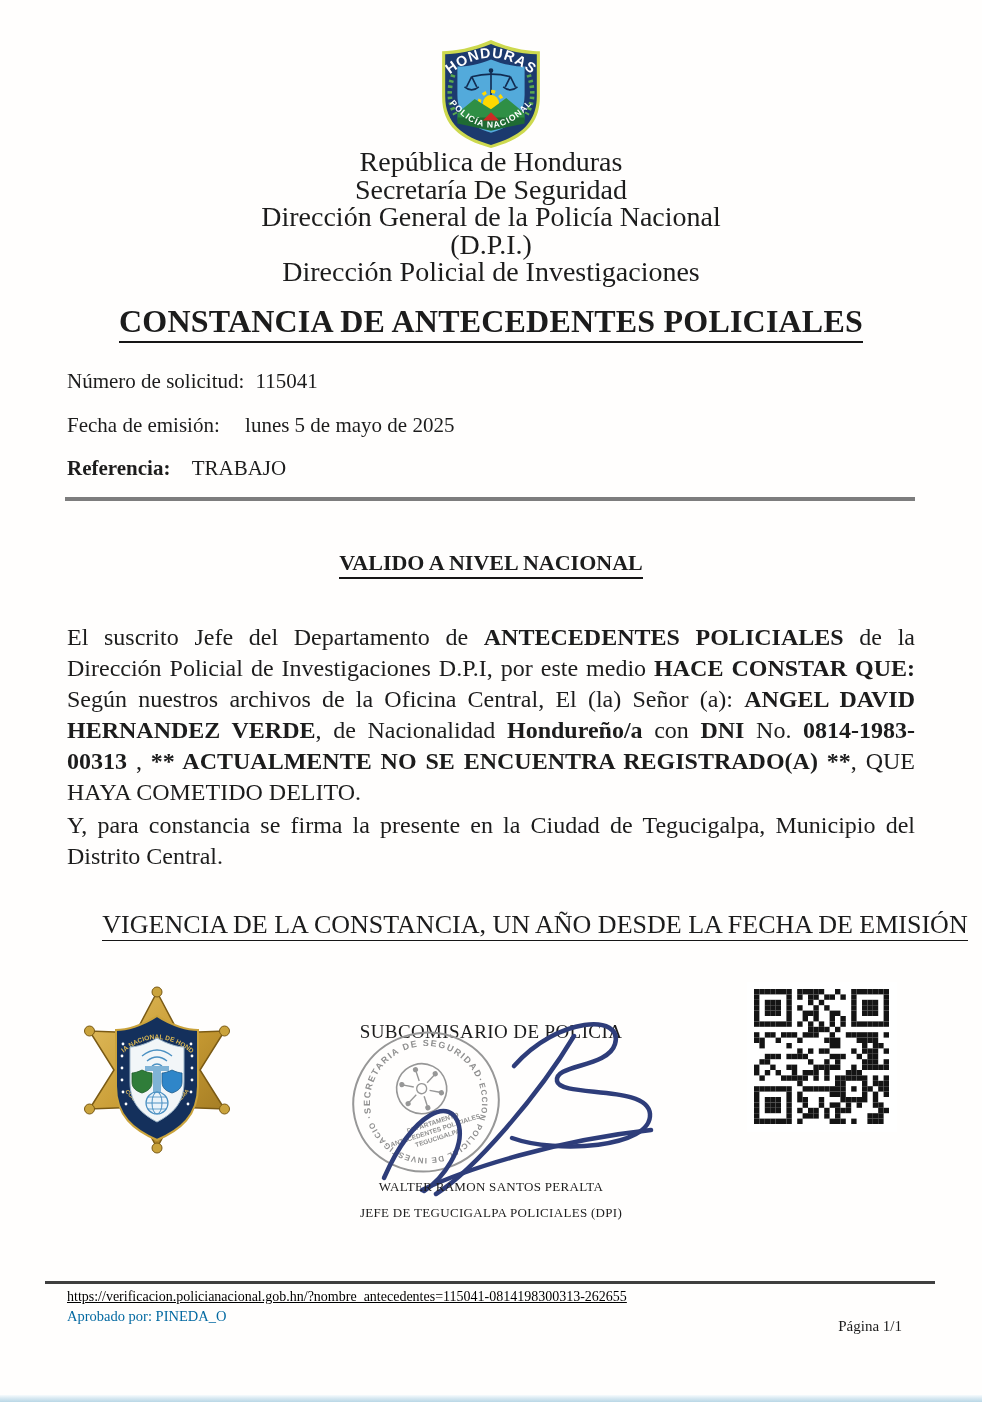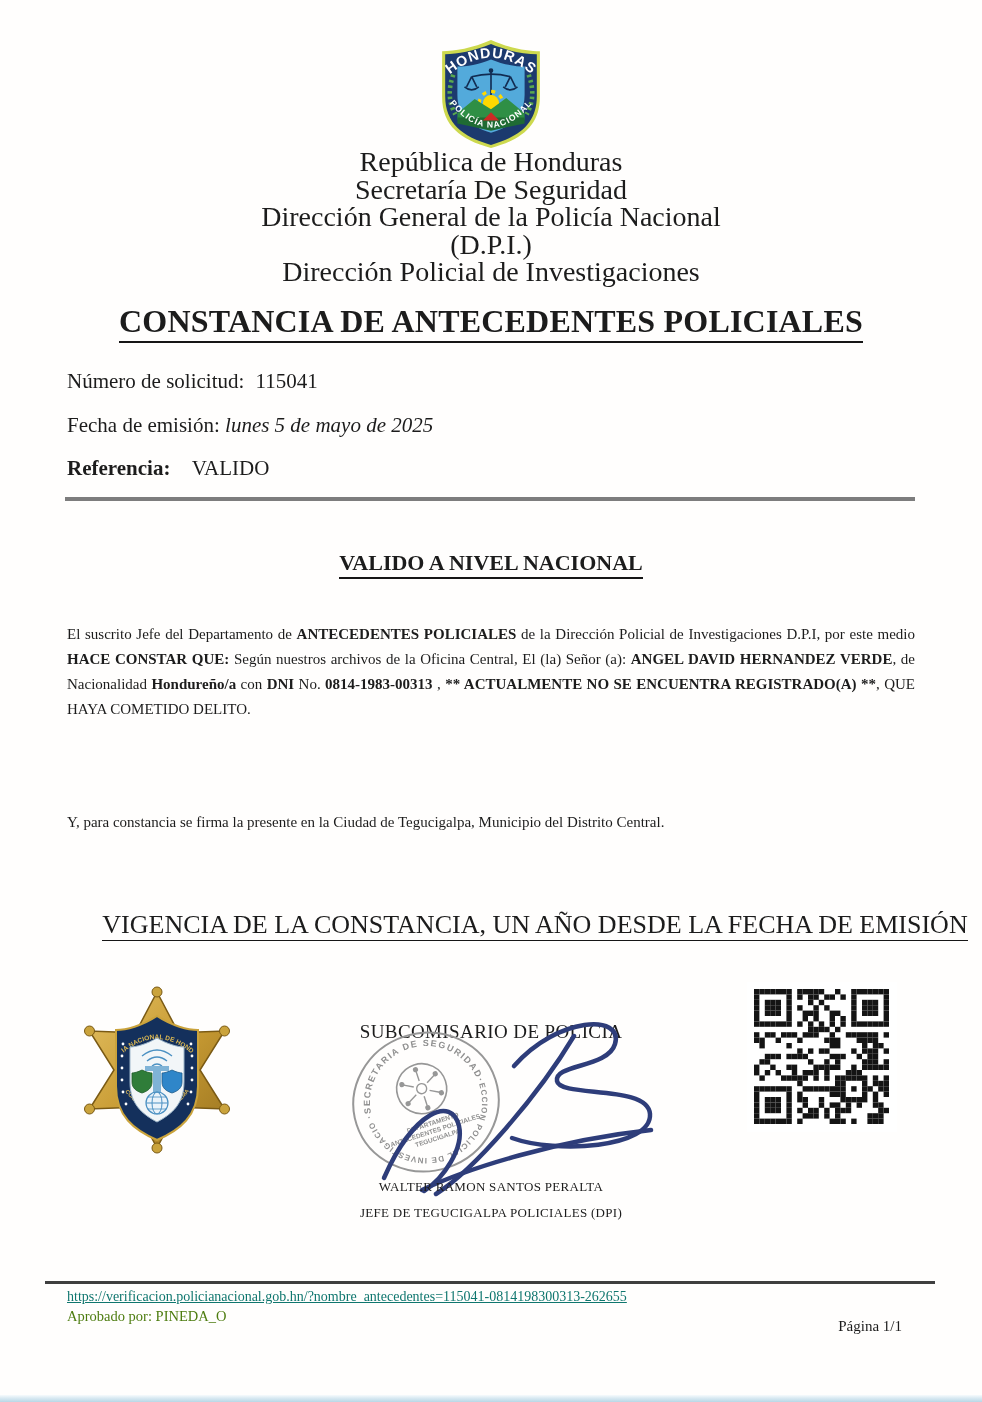--- a/index.html
+++ b/index.html
@@ -17,31 +17,31 @@
   .meta{left:67px; font-size:21px;}
   .meta .lbl-b{font-weight:bold;}
   .meta .val-gap{margin-left:16px;}
   .divider{left:65px; width:850px; height:4px; background:#7d7d7d;}
   
   .valido{font-size:22px; font-weight:bold;}
   .valido span{border-bottom:2.5px solid #161616; padding-bottom:2px;}
   .vigencia{font-size:26px;padding-left:44px;}
   .vigencia span{border-bottom:1.8px solid #161616; padding-bottom:1px;}
   
-  .bodyp{left:67px; width:848px; font-size:15px; line-height:25px; text-align:justify;}
+  .bodyp{left:67px; width:848px; font-size:24px; line-height:31px; text-align:justify;}
   .bodyp .b{font-weight:bold;}
   
   .rank{font-size:19px; letter-spacing:.4px;}
   .sig-name{font-size:13px; letter-spacing:.3px;}
   .qr-box{width:150px; height:150px; background:#fff;}
   
   .foot-line{left:45px; width:890px; height:3px; background:#3f3f3f;}
   .foot-url{left:67px; font-size:14px;}
-  .foot-url a{color:#0f766e; text-decoration:underline;}
-  .foot-approved{left:67px; font-size:14.5px; color:#4d7c0f;}
+  .foot-url a{color:#000000; text-decoration:underline;}
+  .foot-approved{left:67px; font-size:14.5px; color:#0369a1;}
   .foot-page{right:80px; font-size:15px;}
   .bottom-bar{left:0; bottom:0; width:100%; height:7px;
     background:linear-gradient(#f7fbfd 0%, #dcebf3 40%, #b9d7e6 100%);}
   
   svg text, svg textPath{font-family:"Liberation Sans", sans-serif;}
 </style>
 </head>
 <body>
 
 <div class="page">
@@ -91,25 +91,25 @@
   <div class="abs center doc-title" style="top:303px;">
     <span>CONSTANCIA DE ANTECEDENTES POLICIALES</span>
   </div>
 
   <div class="abs meta" style="top:369px;">
     <span>Número de solicitud:</span>
     <span style="margin-left:6px;">115041</span>
   </div>
   <div class="abs meta" style="top:413px;">
     <span>Fecha de emisión:</span>
-    <span style="margin-left:0;font-style:italic;">lunes 5 de mayo de 2025</span>
+    <span style="margin-left:20px;">lunes 5 de mayo de 2025</span>
   </div>
   <div class="abs meta" style="top:456px;">
     <span class="lbl-b">Referencia:</span>
-    <span class="val-gap">VALIDO</span>
+    <span class="val-gap">TRABAJO</span>
   </div>
 
   <div class="abs divider" style="top:497px;"></div>
 
   <div class="abs center valido" style="top:550px;">
     <span>VALIDO A NIVEL NACIONAL</span>
   </div>
 
   <div class="abs bodyp" style="top:622px;"><span>El suscrito Jefe del Departamento de </span><span class="b">ANTECEDENTES POLICIALES</span><span> de la Dirección Policial de Investigaciones D.P.I, por este medio </span><span class="b">HACE CONSTAR QUE:</span><span> Según nuestros archivos de la Oficina Central, El (la) Señor (a): </span><span class="b">ANGEL DAVID HERNANDEZ VERDE</span><span>, de Nacionalidad </span><span class="b">Hondureño/a</span><span> con </span><span class="b">DNI</span><span> No. </span><span class="b">0814-1983-00313</span><span> , </span><span class="b">** ACTUALMENTE NO SE ENCUENTRA REGISTRADO(A) **</span><span>, QUE HAYA COMETIDO DELITO.</span></div>
 

